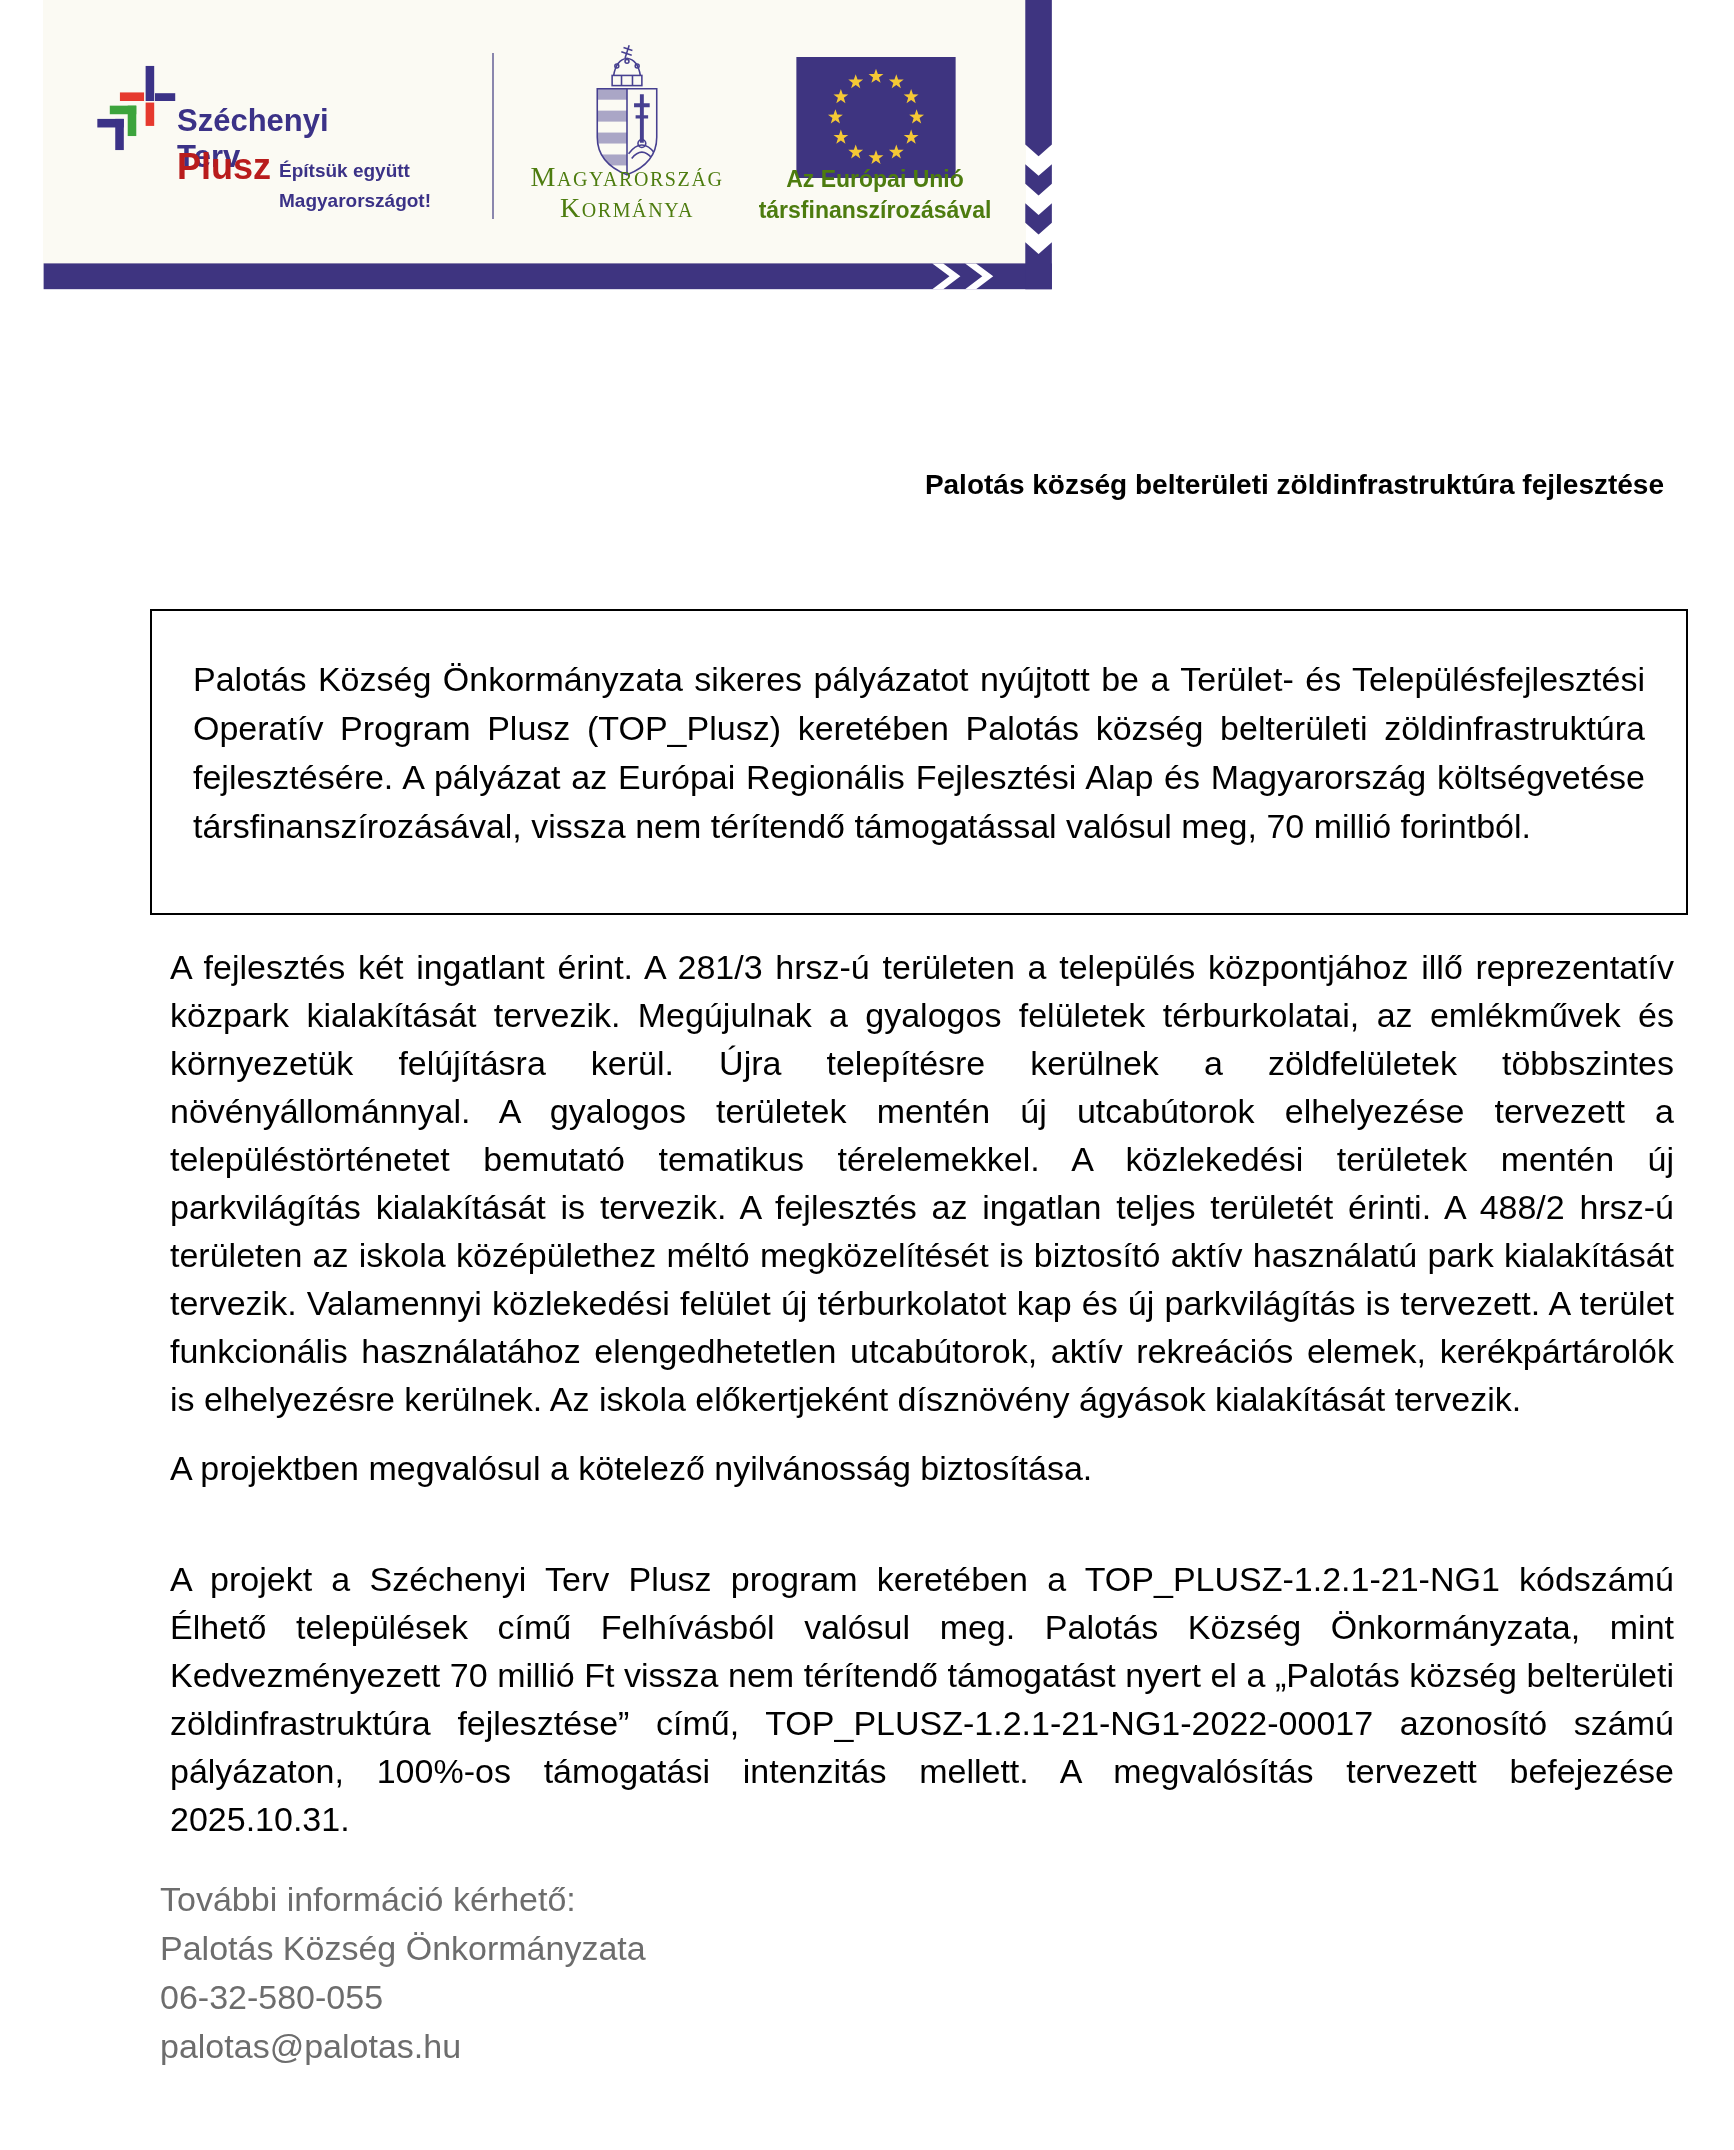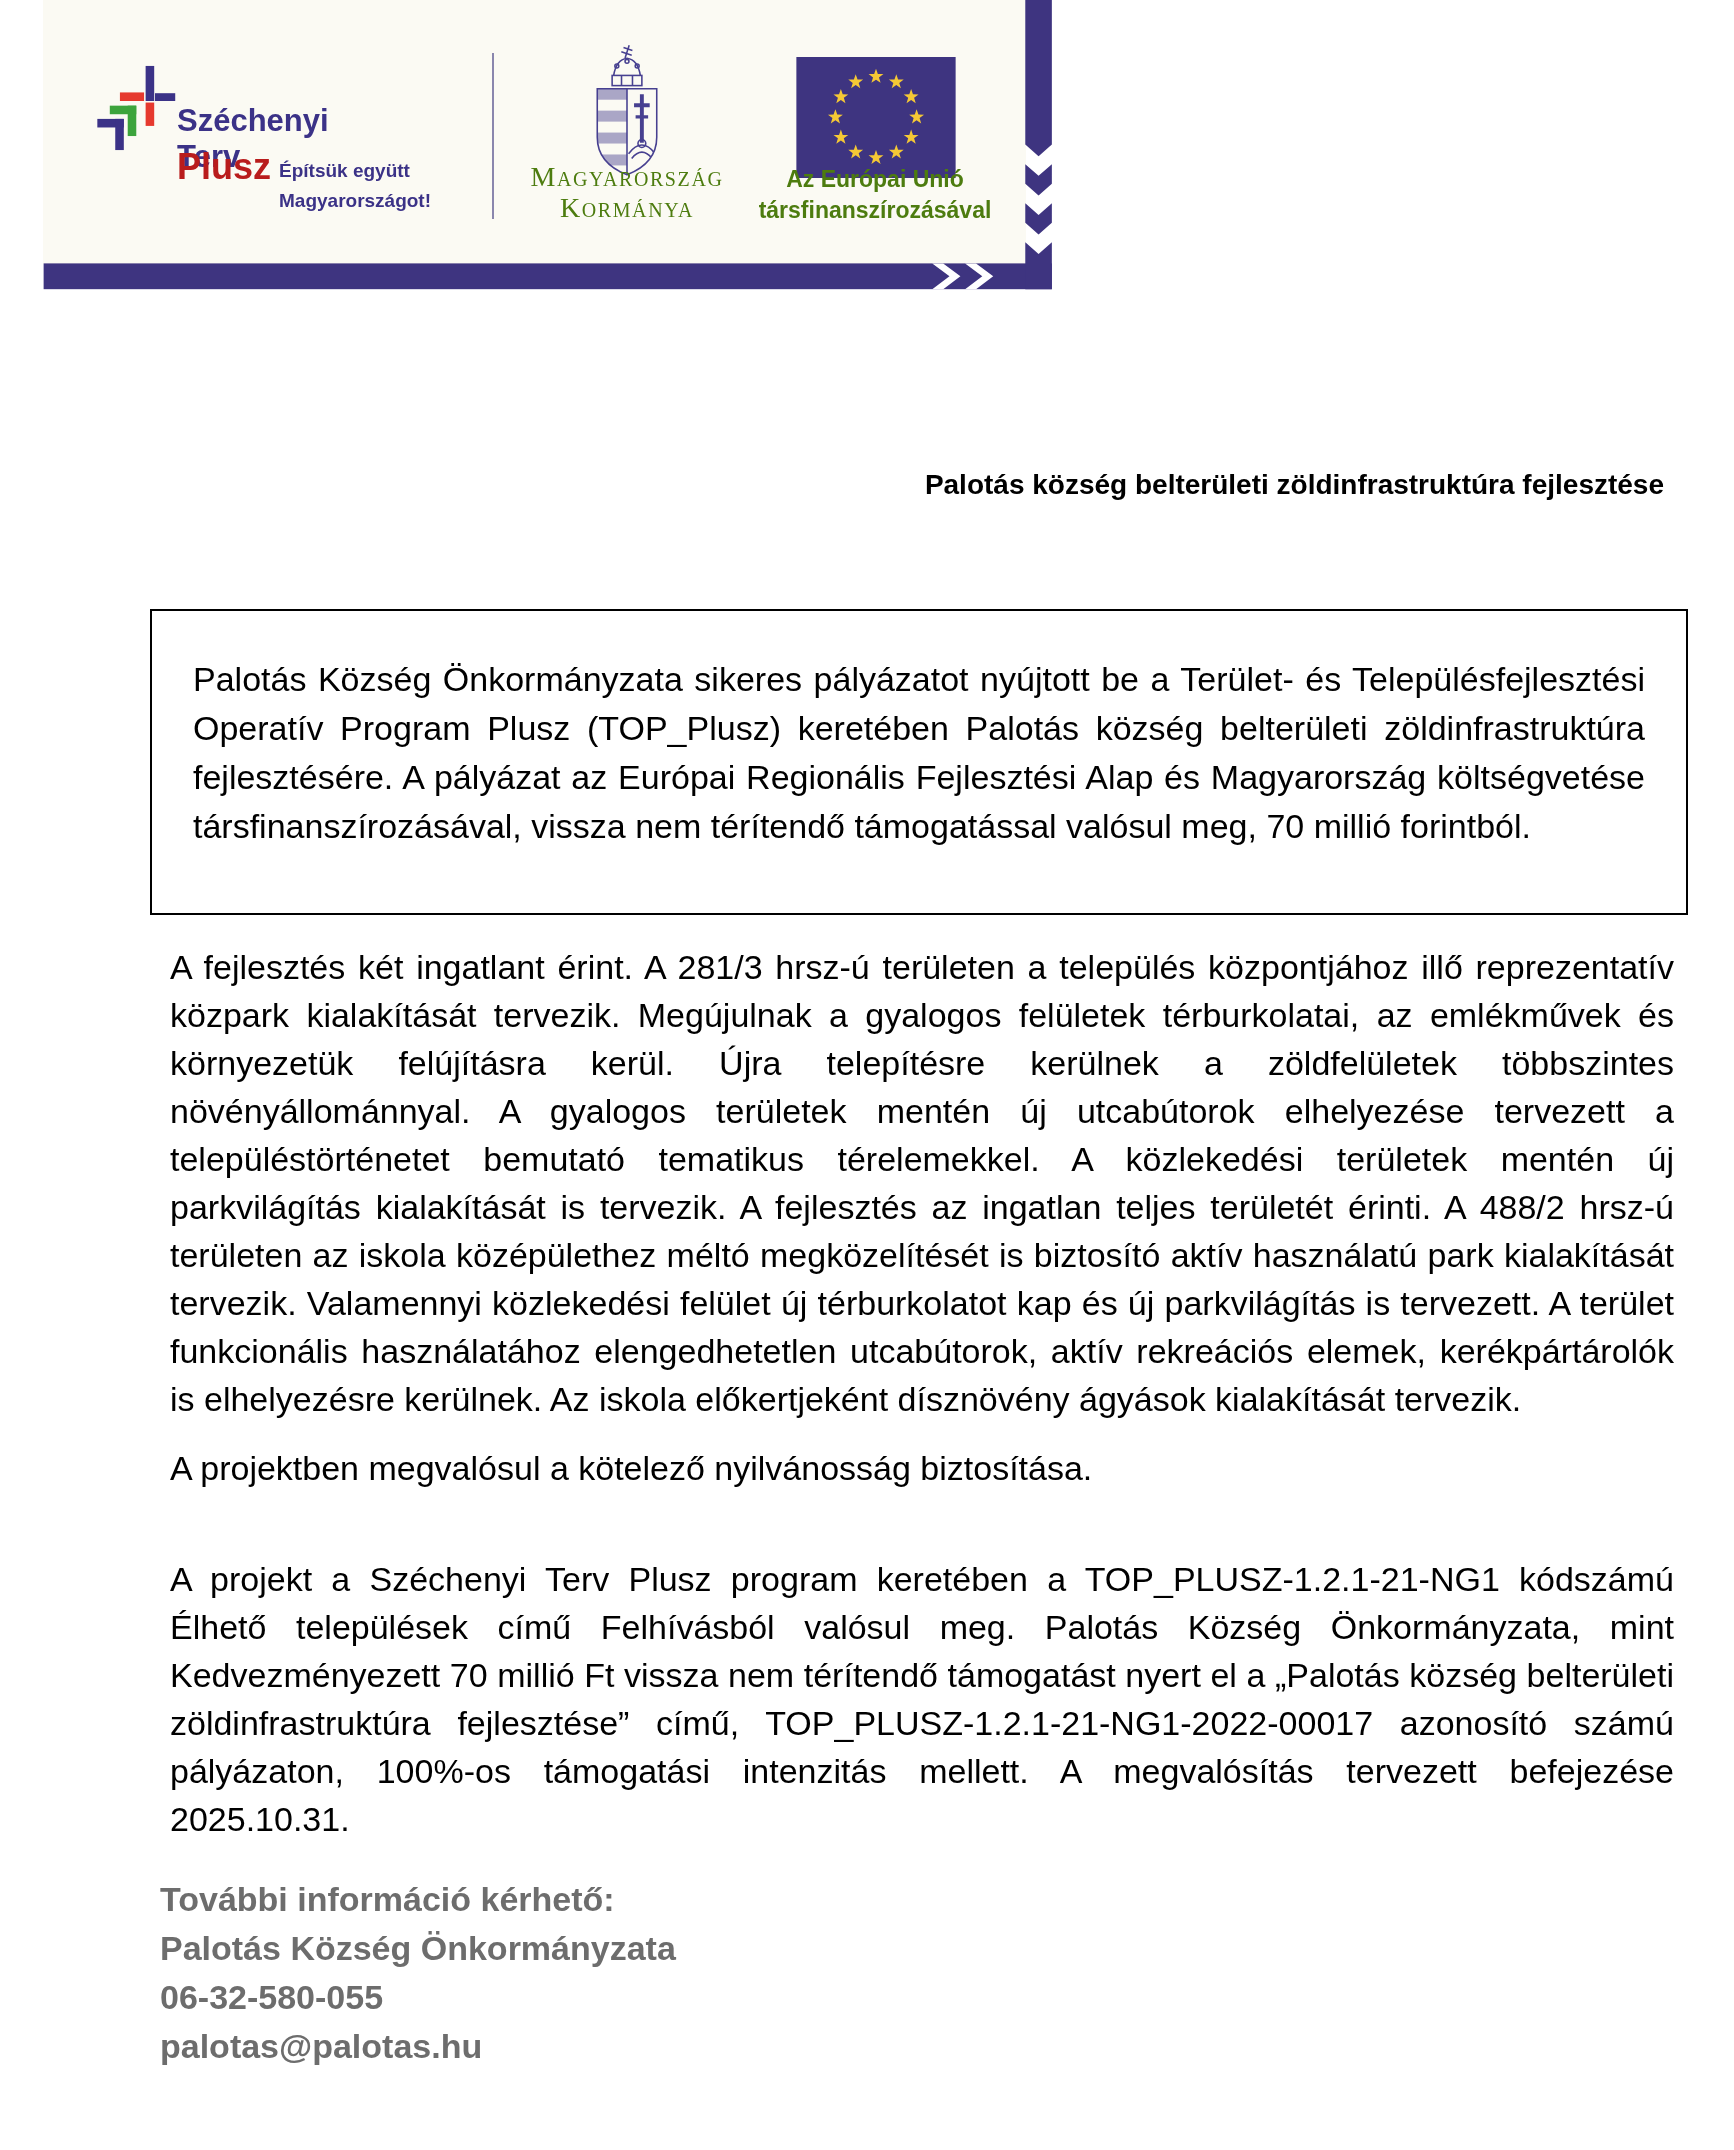--- a/index.html
+++ b/index.html
@@ -44,21 +44,21 @@
   }
   .intro-box p, .bodypara{
     margin:10px;font-size:34px;line-height:49px;text-align:justify;hyphens:none;
   }
   .bodypara{position:absolute;left:160px;width:1504px;line-height:48px;}
   .para-1{top:933px;}
   .para-2{top:1434px;text-align:left;}
   .para-3{top:1545px;}
   .contact{
     position:absolute;left:160px;top:1875px;
-    font-size:34px;line-height:49px;color:#6d6d6d;font-weight:bold;
+    font-size:34px;line-height:49px;color:#6d6d6d;
   }
   .contact div{white-space:nowrap;}
 </style>
 </head>
 <body>
 
 <div class="page">
 
   <div class="header">
     <div class="header-bg"></div>

